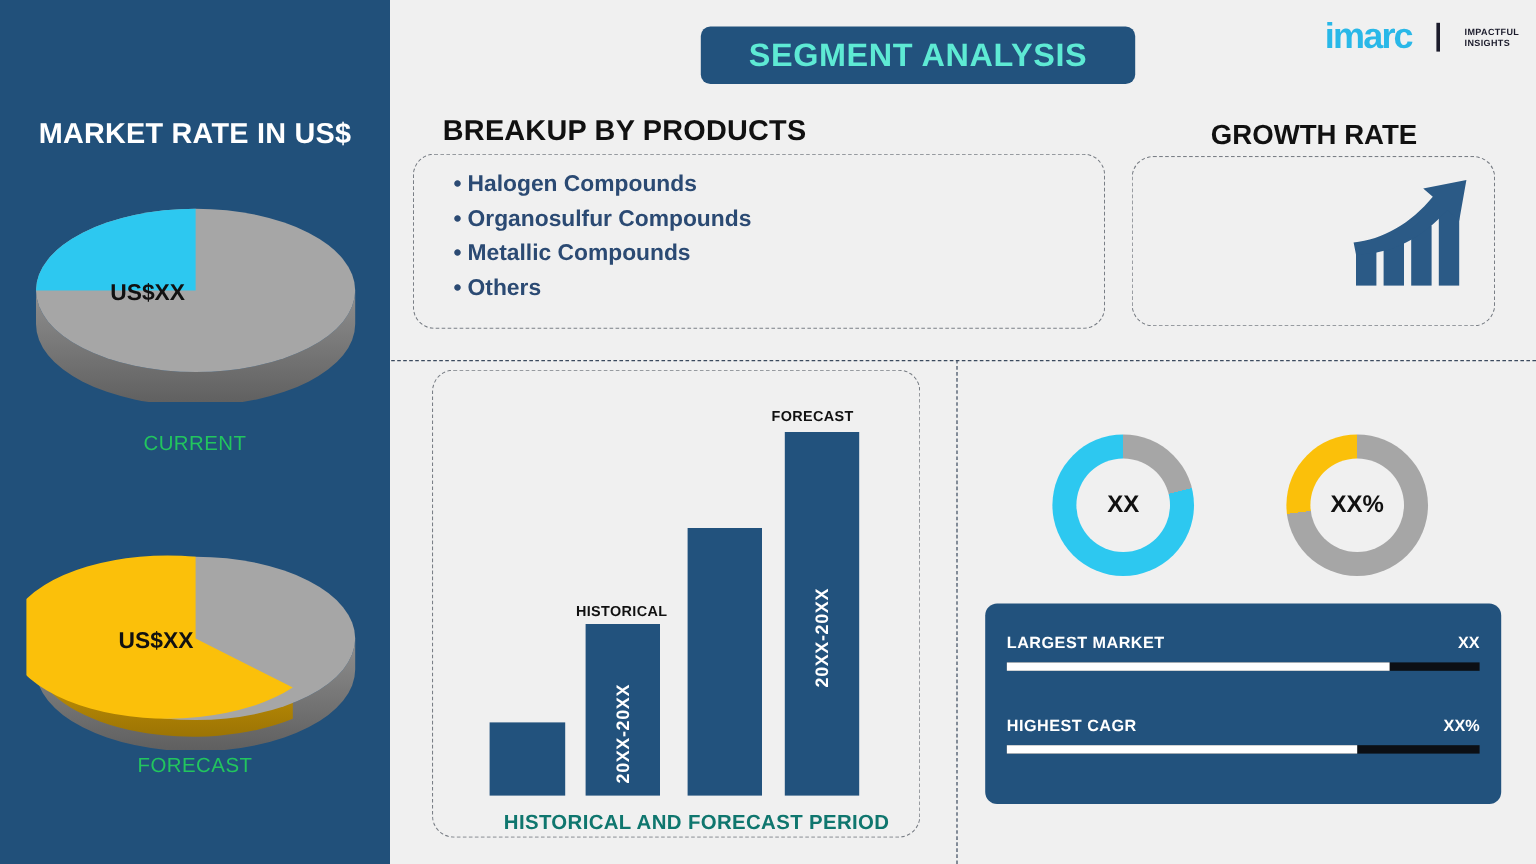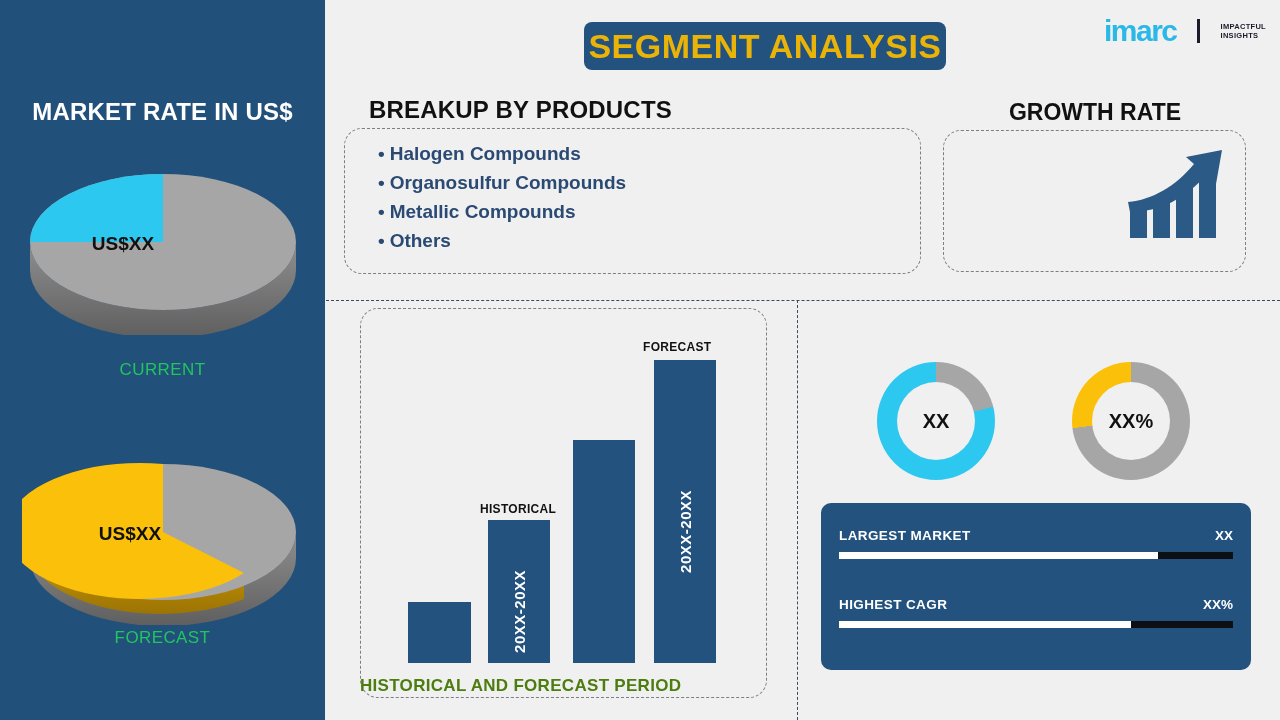--- a/index.html
+++ b/index.html
@@ -32,21 +32,21 @@
   .pie-caption.c1 { top:360px; }
   .pie-caption.c2 { top:628px; }
 
   
   .title-banner {
     position:absolute; left:584px; top:22px; width:362px; height:48px;
     background:#22527d; border-radius:8px;
     display:flex; align-items:center; justify-content:center;
   }
   .title-banner span {
-    color:#eab308; font-size:34px; font-weight:bold; letter-spacing:0.5px;
+    color:#5eead4; font-size:27px; font-weight:bold; letter-spacing:0.5px;
   }
   .logo { position:absolute; right:14px; top:14px; height:34px; display:flex; align-items:center;gap:16px; }
   .logo-mark { font-size:30px; font-weight:bold; color:#29b8e8; letter-spacing:-1.5px; line-height:1; }
   .logo-bar { width:3px; height:24px; background:#1b1b2b; margin:0 5px 0 4px; }
   .logo-tag { font-size:7.5px; font-weight:bold; color:#1b1b2b; line-height:1.25; letter-spacing:0.3px; }
 
   
   .sec-head {
     position:absolute; color:#111111; font-weight:bold;
   }
@@ -93,22 +93,22 @@
   .bar-vlabel {
     color:#ffffff; font-size:15px; font-weight:bold; letter-spacing:0.5px;
     writing-mode:vertical-rl; transform:rotate(180deg);
     margin-top:40px;
   }
   .bar-toplabel {
     position:absolute; color:#111111; font-size:12px; font-weight:bold;
     white-space:nowrap; letter-spacing:0.3px;
   }
   .axis-label {
-    position:absolute; left:360px; top:676px; width:407px; 
-    color:#4d7c0f; font-size:17px; font-weight:bold; letter-spacing:0.3px;
+    position:absolute; left:377px; top:676px; width:407px; text-align:center;
+    color:#0f766e; font-size:17px; font-weight:bold; letter-spacing:0.3px;
   }
 
   
   .donut { position:absolute; width:118px; height:118px; border-radius:50%; }
   .donut::after {
     content:""; position:absolute; left:20px; top:20px;
     width:78px; height:78px; border-radius:50%; background:#f0f0f0;
   }
   .donut-label {
     position:absolute; left:0; top:0; width:118px; height:118px;

